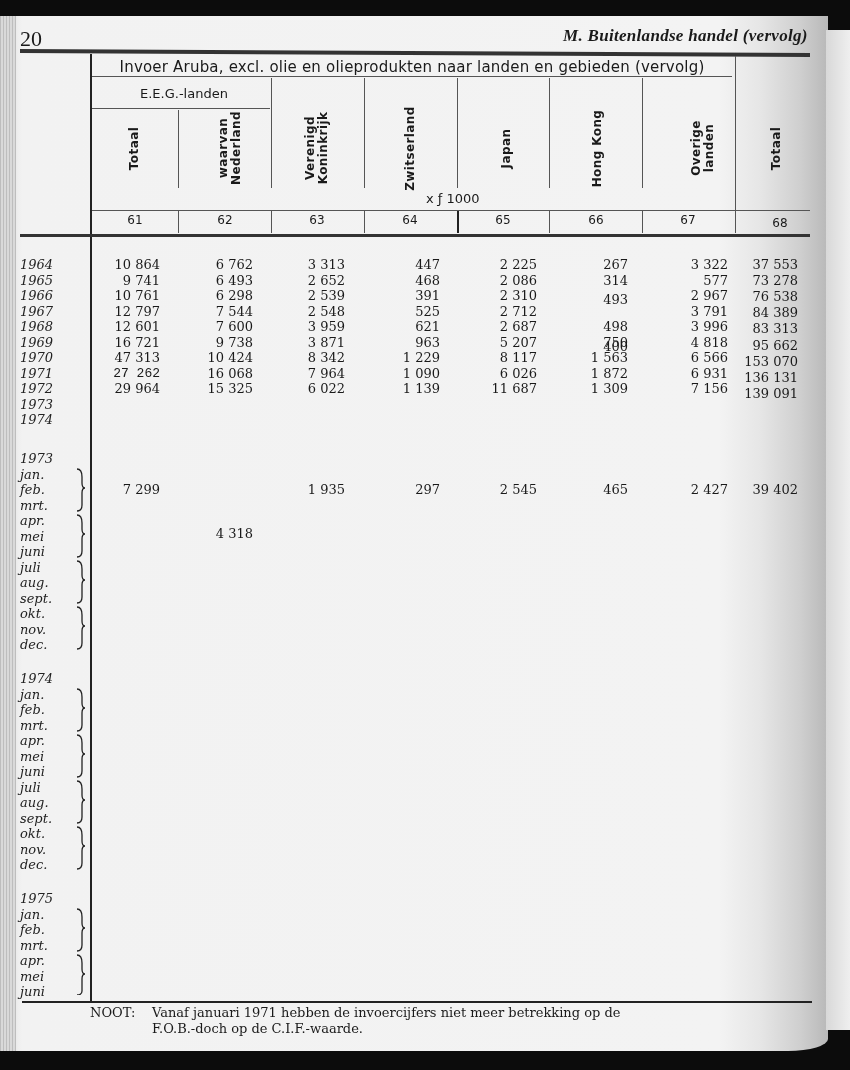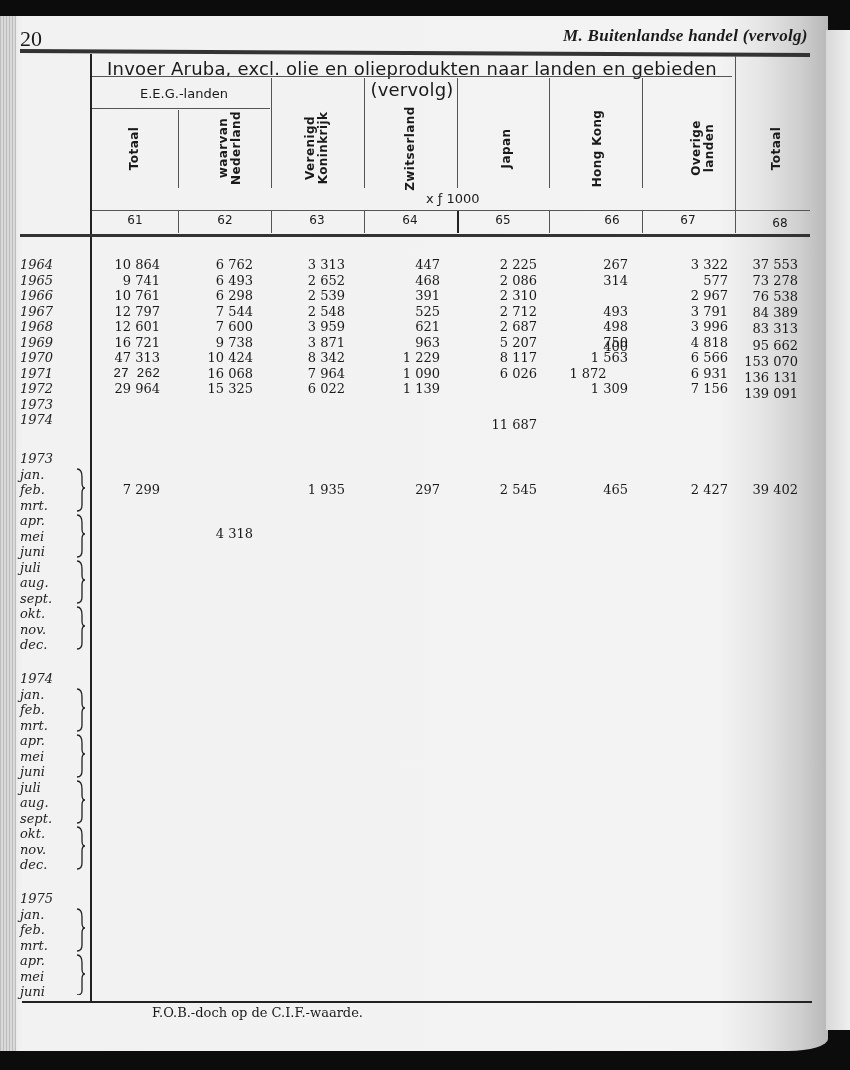--- a/index.html
+++ b/index.html
@@ -50,21 +50,21 @@
     }
     .vline {
       position: absolute; width: 1px; background: #555;
     }
     .hline {
       position: absolute; height: 1px; background: #555;
     }
     .sans { font-family: "DejaVu Sans", sans-serif; }
     .group-title {
       position: absolute; left: 92px; top: 58px; width: 640px; text-align: center;
-      font-size: 18px; letter-spacing: 0.2px;
+      font-size: 15px; letter-spacing: 0.2px;
     }
     .eeg-title {
       position: absolute; left: 140px; top: 86px;
       font-size: 13px;
     }
     .vhead {
       position: absolute; top: 108px; height: 80px;
       display: flex; align-items: center; justify-content: center;
     }
     .vhead span {
@@ -159,21 +159,21 @@
 <div class="vline" style="left:457px; top:211px; height:22px; width:2px; background:#222;"></div>
 <div class="vline" style="left:549px; top:211px; height:22px;"></div>
 <div class="vline" style="left:642px; top:211px; height:22px;"></div>
 <div class="vline" style="left:735px; top:211px; height:22px;"></div>
 
 <div class="colnum sans" style="left:115px;">61</div>
 <div class="colnum sans" style="left:205px;">62</div>
 <div class="colnum sans" style="left:297px;">63</div>
 <div class="colnum sans" style="left:390px;">64</div>
 <div class="colnum sans" style="left:483px;">65</div>
-<div class="colnum sans" style="left:592px;">66</div>
+<div class="colnum sans" style="left:576px;">66</div>
 <div class="colnum sans" style="left:668px;">67</div>
 <div class="colnum sans" style="left:760px; top:216px;">68</div>
 
 <div class="rule-bottom-head"></div>
 
 <div class="years">
   <div class="row-label">1964</div>
   <div class="row-label">1965</div>
   <div class="row-label">1966</div>
   <div class="row-label">1967</div>
@@ -258,21 +258,21 @@
     <div class="cell" style="top: 272.5px; left: 360px; width: 80px;">468</div>
     <div class="cell" style="top: 272.5px; left: 457px; width: 80px;">2 086</div>
     <div class="cell" style="top: 272.5px; left: 548px; width: 80px;">314</div>
     <div class="cell" style="top: 272.5px; left: 648px; width: 80px;">577</div>
     <div class="cell" style="top: 273.1px; left: 718px; width: 80px;">73 278</div>
     <div class="cell" style="top: 288px; left: 80px; width: 80px;">10 761</div>
     <div class="cell" style="top: 288px; left: 173px; width: 80px;">6 298</div>
     <div class="cell" style="top: 288px; left: 265px; width: 80px;">2 539</div>
     <div class="cell" style="top: 288px; left: 360px; width: 80px;">391</div>
     <div class="cell" style="top: 288px; left: 457px; width: 80px;">2 310</div>
-    <div class="cell" style="top: 304px; left: 548px; width: 80px;">493</div>
+    <div class="cell" style="top: 292px; left: 548px; width: 80px;">493</div>
     <div class="cell" style="top: 288px; left: 648px; width: 80px;">2 967</div>
     <div class="cell" style="top: 289.2px; left: 718px; width: 80px;">76 538</div>
     <div class="cell" style="top: 303.5px; left: 80px; width: 80px;">12 797</div>
     <div class="cell" style="top: 303.5px; left: 173px; width: 80px;">7 544</div>
     <div class="cell" style="top: 303.5px; left: 265px; width: 80px;">2 548</div>
     <div class="cell" style="top: 303.5px; left: 360px; width: 80px;">525</div>
     <div class="cell" style="top: 303.5px; left: 457px; width: 80px;">2 712</div>
     <div class="cell" style="top: 299px; left: 548px; width: 80px; margin-top: 40px;">400</div>
     <div class="cell" style="top: 303.5px; left: 648px; width: 80px;">3 791</div>
     <div class="cell" style="top: 305.3px; left: 718px; width: 80px;">84 389</div>
@@ -298,41 +298,42 @@
     <div class="cell" style="top: 350px; left: 360px; width: 80px;">1 229</div>
     <div class="cell" style="top: 350px; left: 457px; width: 80px;">8 117</div>
     <div class="cell" style="top: 350px; left: 548px; width: 80px;">1 563</div>
     <div class="cell" style="top: 350px; left: 648px; width: 80px;">6 566</div>
     <div class="cell" style="top: 353.6px; left: 718px; width: 80px;">153 070</div>
     <div class="cell" style="top: 365.5px; left: 80px; width: 80px; font-family: Liberation Mono, monospace;">27 262</div>
     <div class="cell" style="top: 365.5px; left: 173px; width: 80px;">16 068</div>
     <div class="cell" style="top: 365.5px; left: 265px; width: 80px;">7 964</div>
     <div class="cell" style="top: 365.5px; left: 360px; width: 80px;">1 090</div>
     <div class="cell" style="top: 365.5px; left: 457px; width: 80px;">6 026</div>
-    <div class="cell" style="top: 365.5px; left: 548px; width: 80px; text-align: center;">1 872</div>
+    <div class="cell" style="top: 365.5px; left: 548px; width: 80px;">1 872</div>
     <div class="cell" style="top: 365.5px; left: 648px; width: 80px;">6 931</div>
     <div class="cell" style="top: 369.7px; left: 718px; width: 80px;">136 131</div>
     <div class="cell" style="top: 381px; left: 80px; width: 80px;">29 964</div>
     <div class="cell" style="top: 381px; left: 173px; width: 80px;">15 325</div>
     <div class="cell" style="top: 381px; left: 265px; width: 80px;">6 022</div>
     <div class="cell" style="top: 381px; left: 360px; width: 80px;">1 139</div>
-    <div class="cell" style="top: 381px; left: 457px; width: 80px; margin-top: 36px;">11 687</div>
+    <div class="cell" style="top: 381px; left: 457px; width: 80px;">11 687</div>
     <div class="cell" style="top: 381px; left: 548px; width: 80px;">1 309</div>
     <div class="cell" style="top: 381px; left: 648px; width: 80px;">7 156</div>
     <div class="cell" style="top: 385.8px; left: 718px; width: 80px;">139 091</div>
   </div>
 
 <div id="quarter-cells">
     <div class="cell" style="top: 482px; left: 80px; width: 80px;">7 299</div>
     <div class="cell" style="top: 482px; left: 173px; width: 80px; margin-top: 44px;">4 318</div>
     <div class="cell" style="top: 482px; left: 265px; width: 80px;">1 935</div>
     <div class="cell" style="top: 482px; left: 360px; width: 80px;">297</div>
     <div class="cell" style="top: 482px; left: 457px; width: 80px;">2 545</div>
     <div class="cell" style="top: 482px; left: 548px; width: 80px;">465</div>
     <div class="cell" style="top: 482px; left: 648px; width: 80px;">2 427</div>
     <div class="cell" style="top: 482px; left: 718px; width: 80px;">39 402</div>
   </div>
 
 <div class="rule-table-end"></div>
 
 <div class="note">
+  <div><span class="label">NOOT:</span><span>Vanaf januari 1971 hebben de invoercijfers niet meer betrekking op de</span></div>
   <div class="indent">F.O.B.-doch op de C.I.F.-waarde.</div>
 </div>
 
 </body></html>

